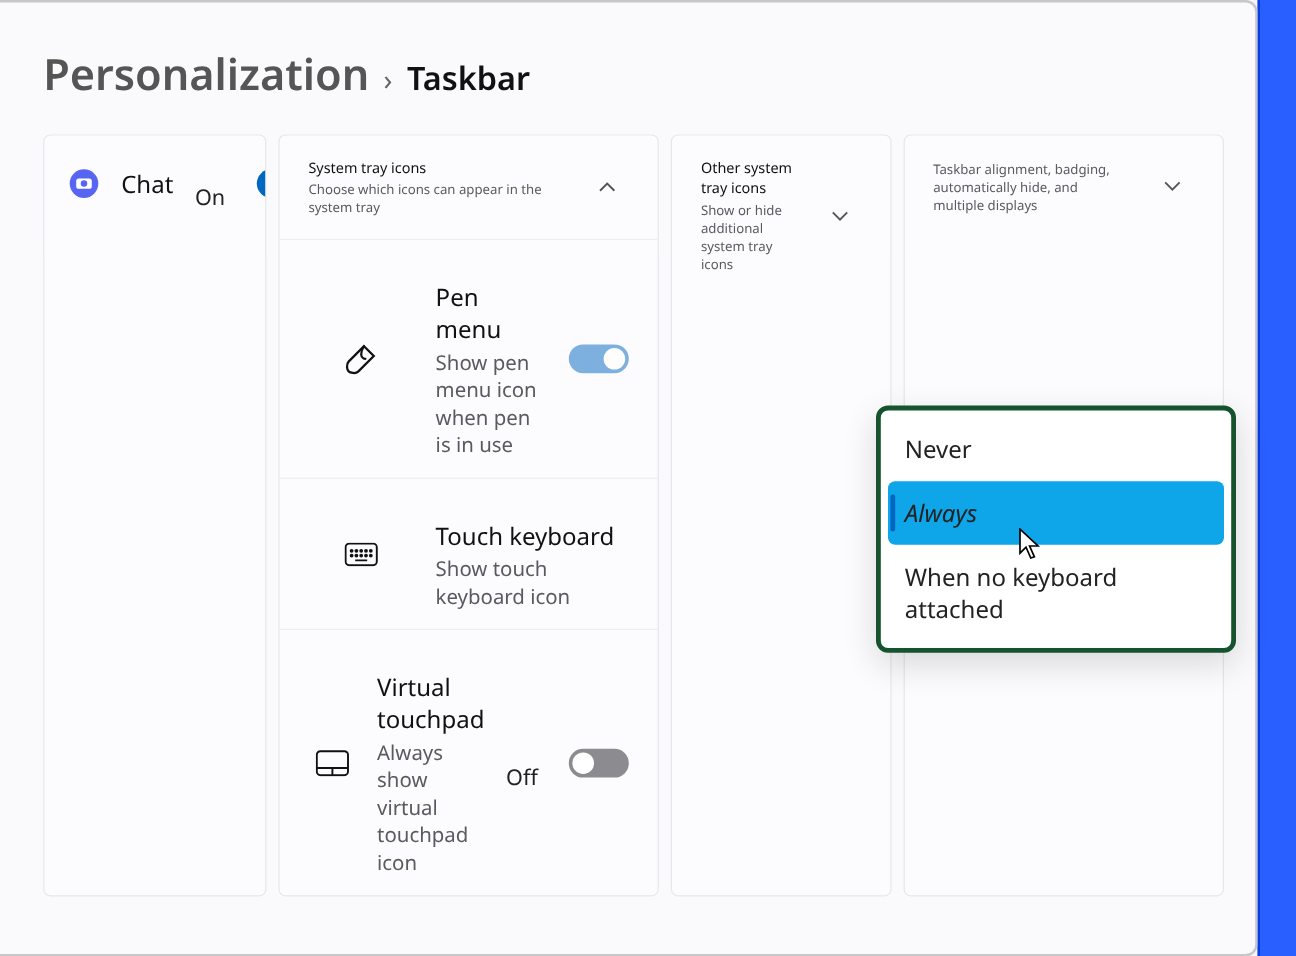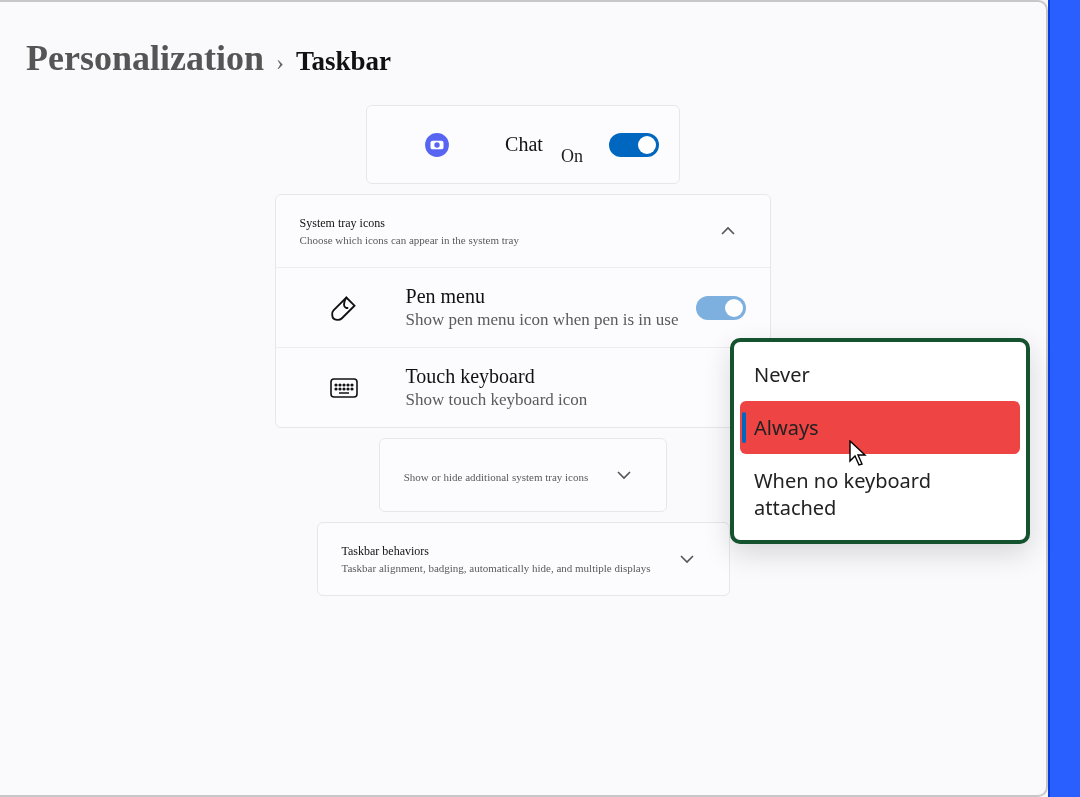--- a/index.html
+++ b/index.html
@@ -22,34 +22,33 @@
   .window {
     position: absolute;
     left: 0; top: 0;
     width: 1048px; height: 797px;
     background: #fafafc;
     border: 2px solid #c7c7c9;
     border-left: none;
     border-top-right-radius: 10px;
     border-bottom-right-radius: 10px;
     overflow: hidden;
-    padding: 20px 0 0 0;
-    font-family: Liberation Serif, serif;
+    padding: 20px 0 0 10px;
   }
   .breadcrumb {
     display: flex;
     align-items: baseline;
     gap: 12px;
     padding: 15px 26px 26px 26px;
     color: #111;
   }
   .breadcrumb .parent { font-size: 36px; font-weight: 600; color: #555;}
   .breadcrumb .chev { font-size: 24px; color: #666; }
   .breadcrumb .current { font-size: 27px; font-weight: 650; text-align: right; }
-  .content { padding: 0 26px 30px 26px; display: flex; flex-direction: column; gap: 10px; align-items: center; }
+  .content { padding: 0 26px 30px 26px; display: flex; gap: 10px; }
 
   .card {
     background: #fcfcfe;
     border: 1px solid #e7e7ea;
     border-radius: 6px;
     overflow: hidden;
   }
 
   .row {
     display: flex;
@@ -70,21 +69,21 @@
     padding: 16px 24px 16px 24px;
     gap: 18px;
     min-height: 80px;
   }
   .subrow .icon-slot {
     width: 88px;
     display: flex; justify-content: center; align-items: center;
     color: #111;
   }
   .subrow .titles { flex: 1; }
-  .subrow .titles .title { font-size: 20px; font-weight: 400; color: #111; }
+  .subrow .titles .title { font-size: 20px; font-weight: 400; color: #111; margin-top: 18px; }
   .subrow .titles .sub { font-size: 17px; color: #5a5a5f; margin-top: 2px; }
 
   .chat-row .icon-slot { width: 100px; display:flex; justify-content:center; }
   .chat-row .title { font-size: 20px; color: #111; flex:1; }
 
   .state-text { font-size: 18px; color: #222; margin-right: 8px; margin-top: 24px; }
 
   .toggle {
     width: 50px; height: 24px; border-radius: 12px;
     position: relative;
@@ -117,21 +116,22 @@
     z-index: 50;
   }
   .dropdown .item {
     padding: 13px 14px;
     font-size: 20px;
     color: #222;
     border-radius: 6px;
     position: relative;
   }
   .dropdown .item.selected {
-    background: #ef4444;
+    background: #0ea5e9;
+    font-style: italic;
   }
   .dropdown .item.selected::before {
     content: "";
     position: absolute; left: 2px; top: 11px; bottom: 11px; width: 4px;
     background: #0067c0; border-radius: 2px;
   }
 
   .cursor {
     position: absolute;
     left: 849px; top: 440px;
@@ -218,39 +218,56 @@
               <circle cx="22" cy="11" r="0.8" fill="#111"></circle>
             <line x1="9" y1="15" x2="19" y2="15"></line>
           </svg>
         </span>
         <div class="titles">
           <div class="title">Touch keyboard</div>
           <div class="sub">Show touch keyboard icon</div>
         </div>
       </div>
 
+      <div class="subrow">
+        <span class="icon-slot">
+          <svg width="28" height="22" viewBox="0 0 28 22" fill="none" stroke="#111" stroke-width="1.6">
+            <rect x="1" y="1" width="26" height="20" rx="3"></rect>
+            <line x1="1" y1="15" x2="27" y2="15"></line>
+            <line x1="14" y1="15" x2="14" y2="21"></line>
+          </svg>
+        </span>
+        <div class="titles">
+          <div class="title">Virtual touchpad</div>
+          <div class="sub">Always show virtual touchpad icon</div>
+        </div>
+        <span class="state-text">Off</span>
+        <button class="toggle">
+            <span class="knob"></span>
+          </button>
+      </div>
     </div>
 
     <div class="card">
       <div class="row header-row">
         <div class="titles">
+          <div class="title">Other system tray icons</div>
           <div class="sub">Show or hide additional system tray icons</div>
         </div>
         <span class="chevron-btn">
           <svg width="16" height="16" viewBox="0 0 16 16">
               <path d="M2 5 L8 11 L14 5" fill="none" stroke="#555" stroke-width="1.6"></path>
             </svg>
         </span>
       </div>
     </div>
 
     <div class="card">
       <div class="row header-row">
         <div class="titles">
-          <div class="title">Taskbar behaviors</div>
           <div class="sub">Taskbar alignment, badging, automatically hide, and multiple displays</div>
         </div>
         <span class="chevron-btn">
           <svg width="16" height="16" viewBox="0 0 16 16">
               <path d="M2 5 L8 11 L14 5" fill="none" stroke="#555" stroke-width="1.6"></path>
             </svg>
         </span>
       </div>
     </div>
 

